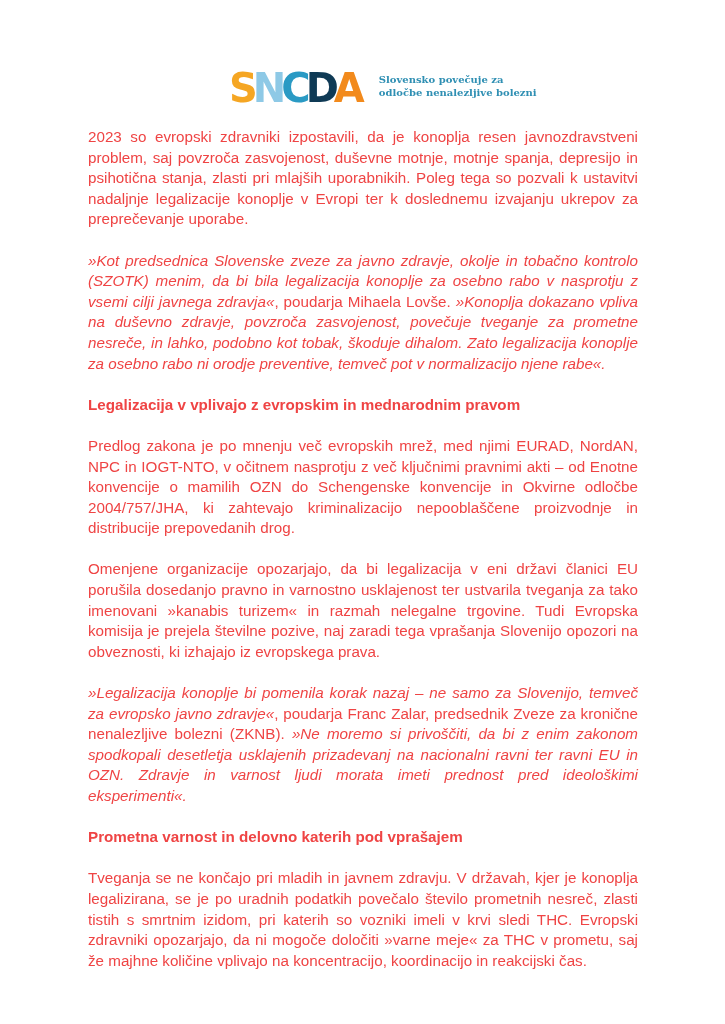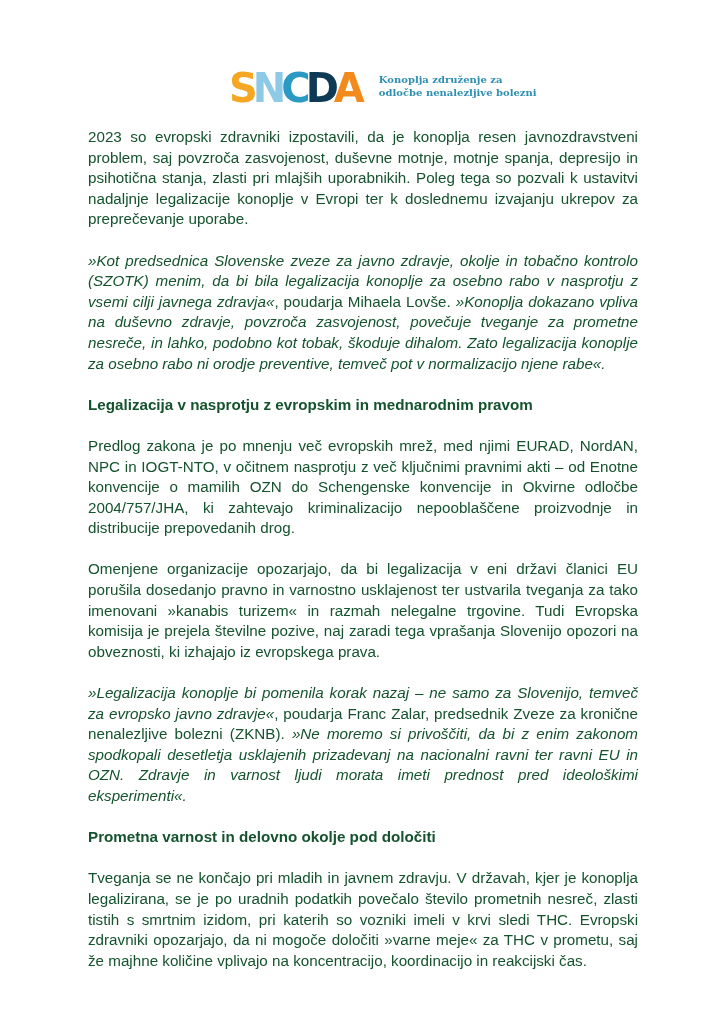--- a/index.html
+++ b/index.html
@@ -2,60 +2,60 @@
 <html><head>
 <meta charset="utf-8">
 <style>
   html, body { margin: 0; padding: 0; background: #ffffff; }
   body { width: 725px; height: 1024px; position: relative; overflow: hidden; }
   .page { position: absolute; left: 0; top: 0; width: 725px; height: 1024px; background: #fff; }
   .header { position: absolute; left: 229px; top: 62px; height: 48px; display: flex; align-items: center; }
   .logo { display: flex; align-items: flex-end; font-family: "DejaVu Sans", sans-serif; font-weight: bold; font-size: 40px; letter-spacing: -5px; line-height: 40px; height: 44px; }
   .logo span { display: inline-block; }
   .tagline { margin-left: 14px; font-family: "DejaVu Serif", serif; font-size: 10px; line-height: 13px; color: #2f8fb3; font-weight: bold; }
-  .content { position: absolute; left: 88px; top: 127px; width: 550px; font-family: "Liberation Sans", sans-serif; font-size: 15.2px; line-height: 20.6px; color: #14532d; }
+  .content { position: absolute; left: 88px; top: 127px; width: 550px; font-family: "Liberation Sans", sans-serif; font-size: 15.2px; line-height: 20.6px; color: #ef4444; }
   .content p { margin: 0 0 20.6px 0; text-align: justify; }
   .content h2 { margin: 0 0 20.6px 0; font-size: 15.2px; font-weight: bold; line-height: 20.6px; }
   .i { font-style: italic; }
   .b { font-weight: normal; }
 </style>
 </head>
 <body>
 
 <div class="page">
   <div class="header">
     <div class="logo">
       <span style="color:#f5a623">S</span>
       <span style="color:#8ec9e6">N</span>
       <span style="color:#2a9ac4">C</span>
       <span style="color:#0f3a55">D</span>
       <span style="color:#f28a1c; letter-spacing:0">A</span>
     </div>
     <div class="tagline">
-      <div>Konoplja združenje za</div>
+      <div>Slovensko povečuje za</div>
       <div>odločbe nenalezljive bolezni</div>
     </div>
   </div>
 
   <div class="content">
     <p>2023 so evropski zdravniki izpostavili, da je konoplja resen javnozdravstveni problem, saj povzroča zasvojenost, duševne motnje, motnje spanja, depresijo in psihotična stanja, zlasti pri mlajših uporabnikih. Poleg tega so pozvali k ustavitvi nadaljnje legalizacije konoplje v Evropi ter k doslednemu izvajanju ukrepov za preprečevanje uporabe.</p>
 
     <p>
       <span class="i">»Kot predsednica Slovenske zveze za javno zdravje, okolje in tobačno kontrolo (SZOTK) menim, da bi bila legalizacija konoplje za osebno rabo v nasprotju z vsemi cilji javnega zdravja«</span><span>, poudarja </span><span class="b">Mihaela Lovše</span><span>. </span><span class="i">»Konoplja dokazano vpliva na duševno zdravje, povzroča zasvojenost, povečuje tveganje za prometne nesreče, in lahko, podobno kot tobak, škoduje dihalom. Zato legalizacija konoplje za osebno rabo ni orodje preventive, temveč pot v normalizacijo njene rabe«.</span>
     </p>
 
-    <h2>Legalizacija v nasprotju z evropskim in mednarodnim pravom</h2>
+    <h2>Legalizacija v vplivajo z evropskim in mednarodnim pravom</h2>
 
     <p>
       <span>Predlog zakona je po mnenju več evropskih mrež, med njimi EURAD, NordAN, NPC in IOGT-NTO, v očitnem nasprotju z več ključnimi pravnimi akti – od </span><span class="b">Enotne konvencije o mamilih OZN</span><span> do </span><span class="b">Schengenske konvencije</span><span> in </span><span class="b">Okvirne odločbe 2004/757/JHA</span><span>, ki zahtevajo kriminalizacijo nepooblaščene proizvodnje in distribucije prepovedanih drog.</span>
     </p>
 
     <p>Omenjene organizacije opozarjajo, da bi legalizacija v eni državi članici EU porušila dosedanjo pravno in varnostno usklajenost ter ustvarila tveganja za tako imenovani »kanabis turizem« in razmah nelegalne trgovine. Tudi Evropska komisija je prejela številne pozive, naj zaradi tega vprašanja Slovenijo opozori na obveznosti, ki izhajajo iz evropskega prava.</p>
 
     <p>
       <span class="i">»Legalizacija konoplje bi pomenila korak nazaj – ne samo za Slovenijo, temveč za evropsko javno zdravje«</span><span>, poudarja </span><span class="b">Franc Zalar</span><span>, predsednik Zveze za kronične nenalezljive bolezni (ZKNB). </span><span class="i">»Ne moremo si privoščiti, da bi z enim zakonom spodkopali desetletja usklajenih prizadevanj na nacionalni ravni ter ravni EU in OZN. Zdravje in varnost ljudi morata imeti prednost pred ideološkimi eksperimenti«.</span>
     </p>
 
-    <h2>Prometna varnost in delovno okolje pod določiti</h2>
+    <h2>Prometna varnost in delovno katerih pod vprašajem</h2>
 
     <p>Tveganja se ne končajo pri mladih in javnem zdravju. V državah, kjer je konoplja legalizirana, se je po uradnih podatkih povečalo število prometnih nesreč, zlasti tistih s smrtnim izidom, pri katerih so vozniki imeli v krvi sledi THC. Evropski zdravniki opozarjajo, da ni mogoče določiti »varne meje« za THC v prometu, saj že majhne količine vplivajo na koncentracijo, koordinacijo in reakcijski čas.</p>
   </div>
 </div>
 
 </body></html>

